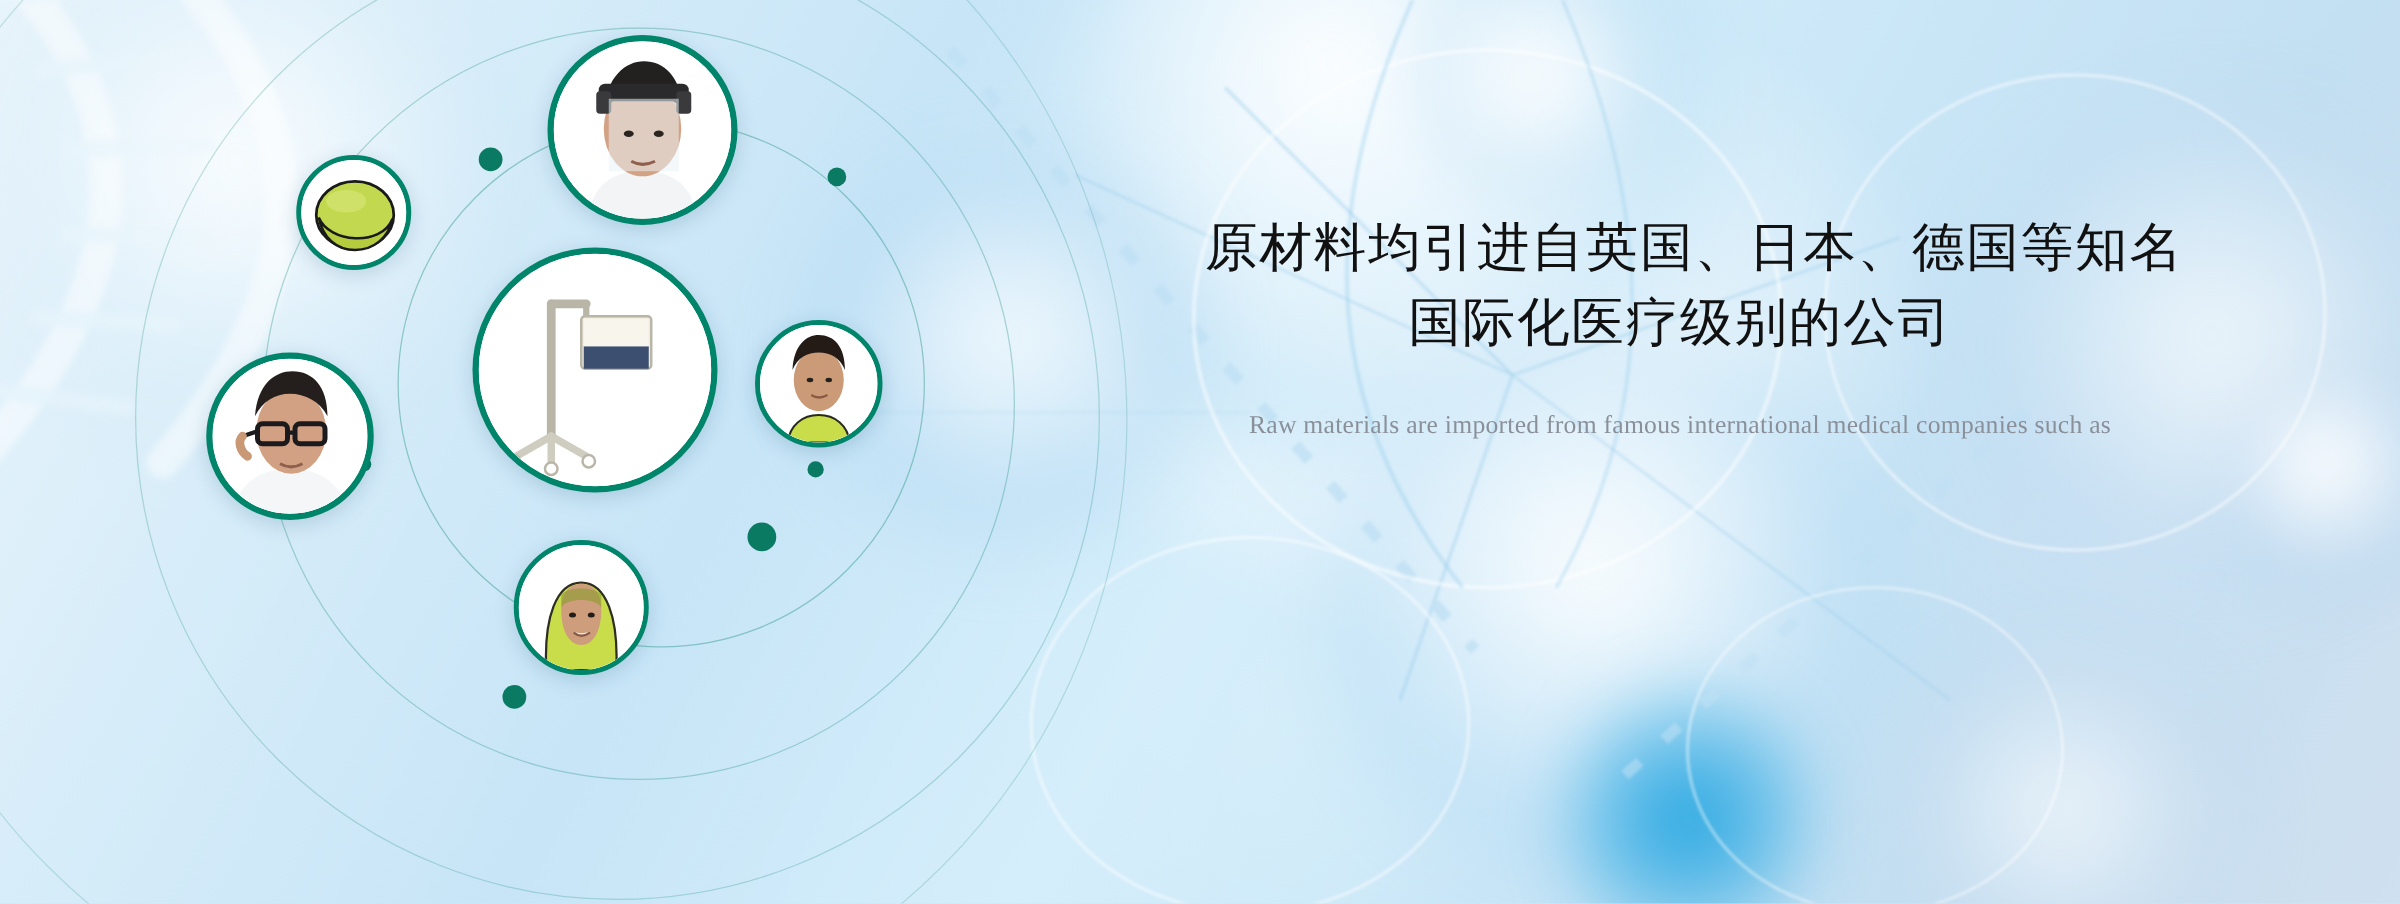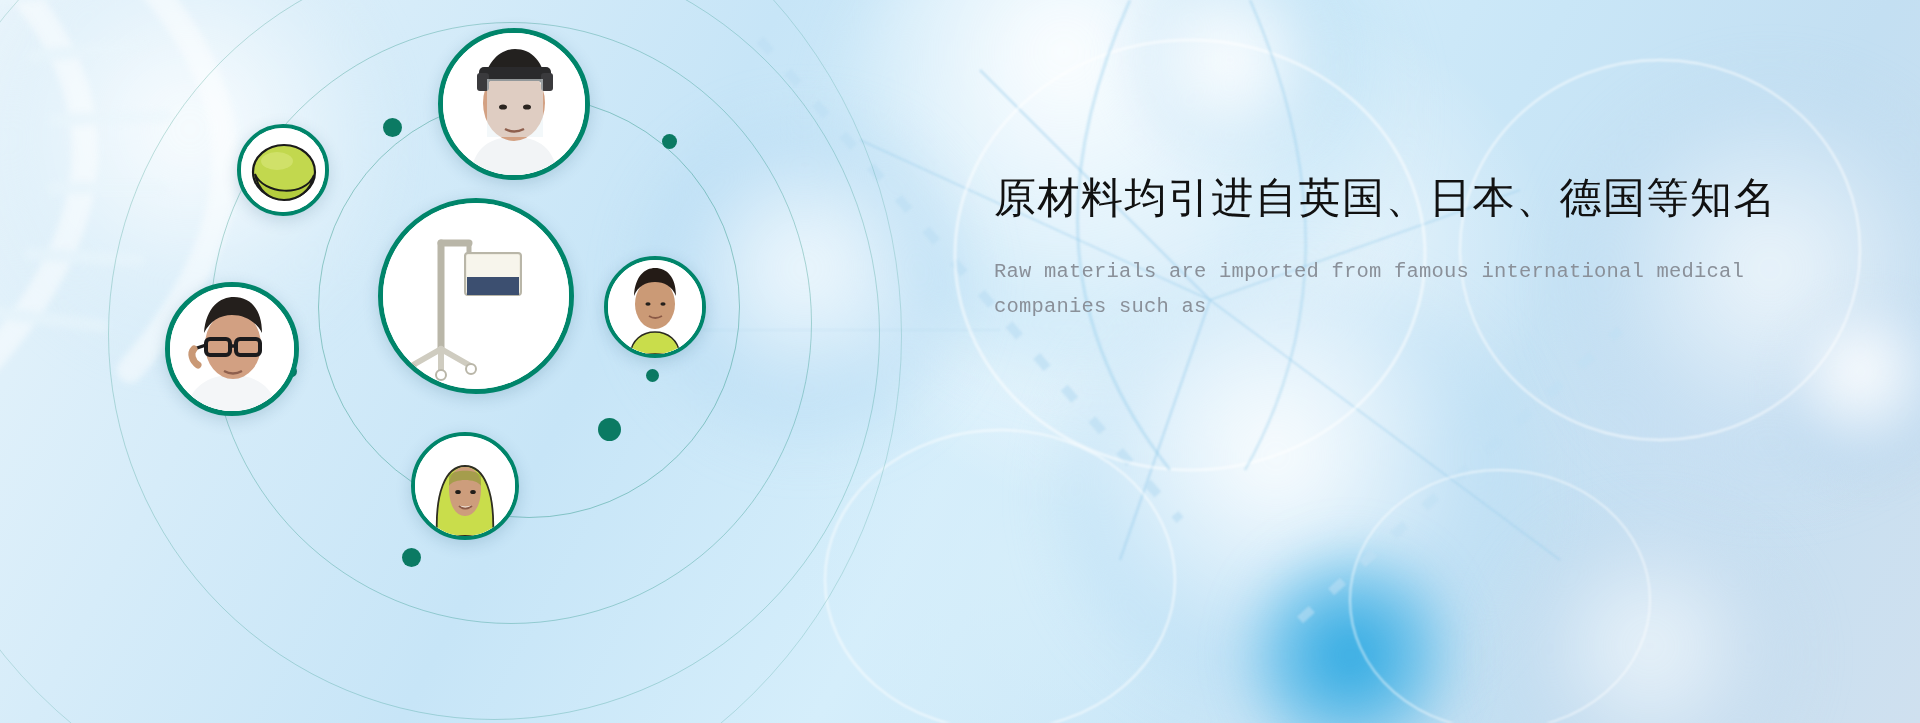--- a/index.html
+++ b/index.html
@@ -48,33 +48,33 @@
   .bubble{
     position:absolute;border-radius:50%;
     background:#ffffff;
     border:5px solid #00856a;
     box-shadow:0 4px 16px rgba(20,80,110,.18);
     overflow:hidden;
   }
   .bubble .art{position:absolute;inset:0;}
 
   
-  .copy{position:absolute;right:166px;top:168px;width:760px;text-align:left;}
+  .copy{position:absolute;right:196px;top:168px;width:760px;text-align:center;}
   .headline{
     color:#111;
     font-size:42px;
     line-height:1.42;
     letter-spacing:1.5px;
     font-weight:400;
     white-space:nowrap;
   }
   .headline .l2{display:block;}
   .sub{
-    margin-top:26px;
-    font-family:Liberation Mono, monospace;
+    margin-top:36px;
+    font-family:Liberation Serif, serif;
     color:#8a9099;
     font-size:20.5px;
     line-height:1.72;
     letter-spacing:.2px;
   }
   .sub .s2{display:block;}
 </style>
 </head>
 <body>
 
@@ -227,19 +227,20 @@
       <ellipse cx="43" cy="56" rx="2.8" ry="2" fill="#221d19"></ellipse>
       <ellipse cx="58" cy="56" rx="2.8" ry="2" fill="#221d19"></ellipse>
       <path d="M44 70 Q50 75 57 70" stroke="#8b5a46" stroke-width="2" fill="none"></path>
       <path d="M44 69 Q50 72 57 69 Q50 74 44 69 Z" fill="#ffffff" opacity=".85"></path>
     </svg>
   </div>
 
   <div class="copy">
     <div class="headline">
       <span class="l1">原材料均引进自英国、日本、德国等知名</span>
+      <span class="l2">国际化医疗级别的公司</span>
     </div>
     <div class="sub">
       <span class="s1">Raw materials are imported from famous international medical companies such as</span>
     </div>
   </div>
 
 </div>
 
 </body></html>

